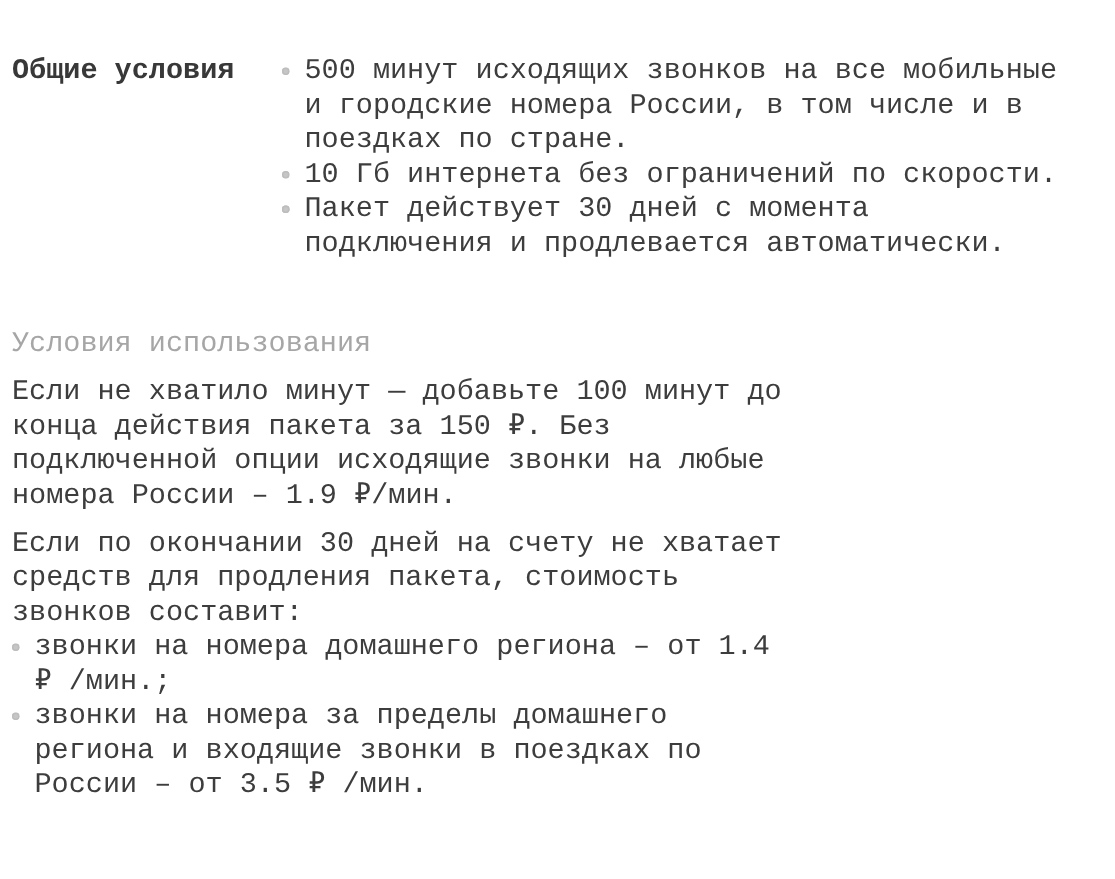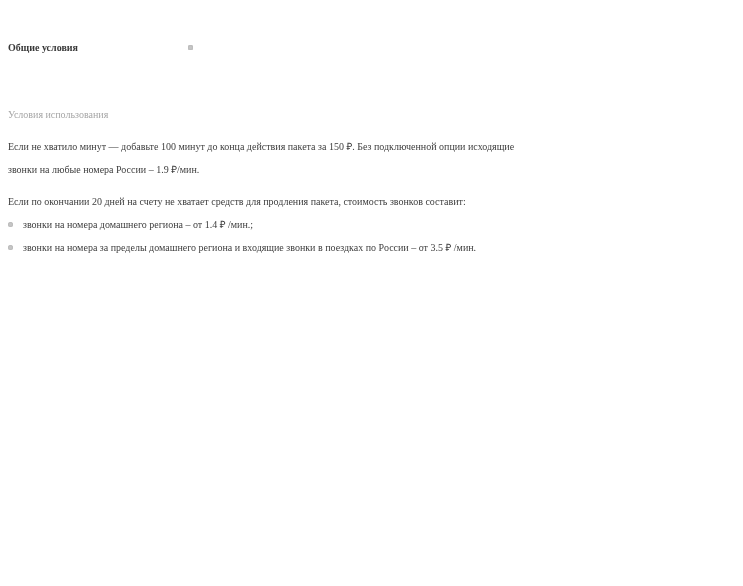--- a/index.html
+++ b/index.html
@@ -2,22 +2,22 @@
 <html><head>
 <meta charset="utf-8">
 <style>
   * { margin: 0; padding: 0; box-sizing: border-box; }
   html, body { background: #ffffff; }
   .page {
     width: 743px;
     height: 586px;
     overflow: hidden;
     background: #ffffff;
-    font-family: Liberation Serif, serif;
-    font-size: 10px;
+    font-family: Liberation Mono, monospace;
+    font-size: 19px;
     line-height: 23px;
     color: #3d3d3d;
     padding: 36px 15px 0 8px;
   }
   .row {
     display: flex;
     align-items: flex-start;
   }
   .row + .row { margin-top: 44px; }
   .row-label {
@@ -57,36 +57,42 @@
 <body>
 
 <div class="page">
 
   <section class="row">
     <div class="row-label">Общие условия</div>
     <div class="row-content">
       <ul class="bullets">
         <li>
           <span class="dot"></span>
+          <span>500 минут исходящих звонков на все мобильные и городские номера России, в том числе и в поездках по стране.</span>
+        </li>
+        <li>
+          <span class="dot"></span>
+          <span>10 Гб интернета без ограничений по скорости.</span>
         </li>
         <li>
           <span class="dot"></span>
         </li>
         <li>
           <span class="dot"></span>
+          <span>Пакет действует 30 дней с момента подключения и продлевается автоматически.</span>
         </li>
       </ul>
     </div>
   </section>
 
   <section class="row">
     <div class="row-content">
       <p class="subheading">Условия использования</p>
       <p>Если не хватило минут — добавьте 100 минут до конца действия пакета за 150 ₽. Без подключенной опции исходящие звонки на любые номера России – 1.9 ₽/мин.</p>
-      <p>Если по окончании 20 дней на счету не хватает средств для продления пакета, стоимость звонков составит:</p>
+      <p>Если по окончании 30 дней на счету не хватает средств для продления пакета, стоимость звонков составит:</p>
       <ul class="bullets">
         <li>
           <span class="dot"></span>
           <span>звонки на номера домашнего региона – от 1.4 ₽ /мин.;</span>
         </li>
         <li>
           <span class="dot"></span>
           <span>звонки на номера за пределы домашнего региона и входящие звонки в поездках по России – от 3.5 ₽ /мин.</span>
         </li>
       </ul>

